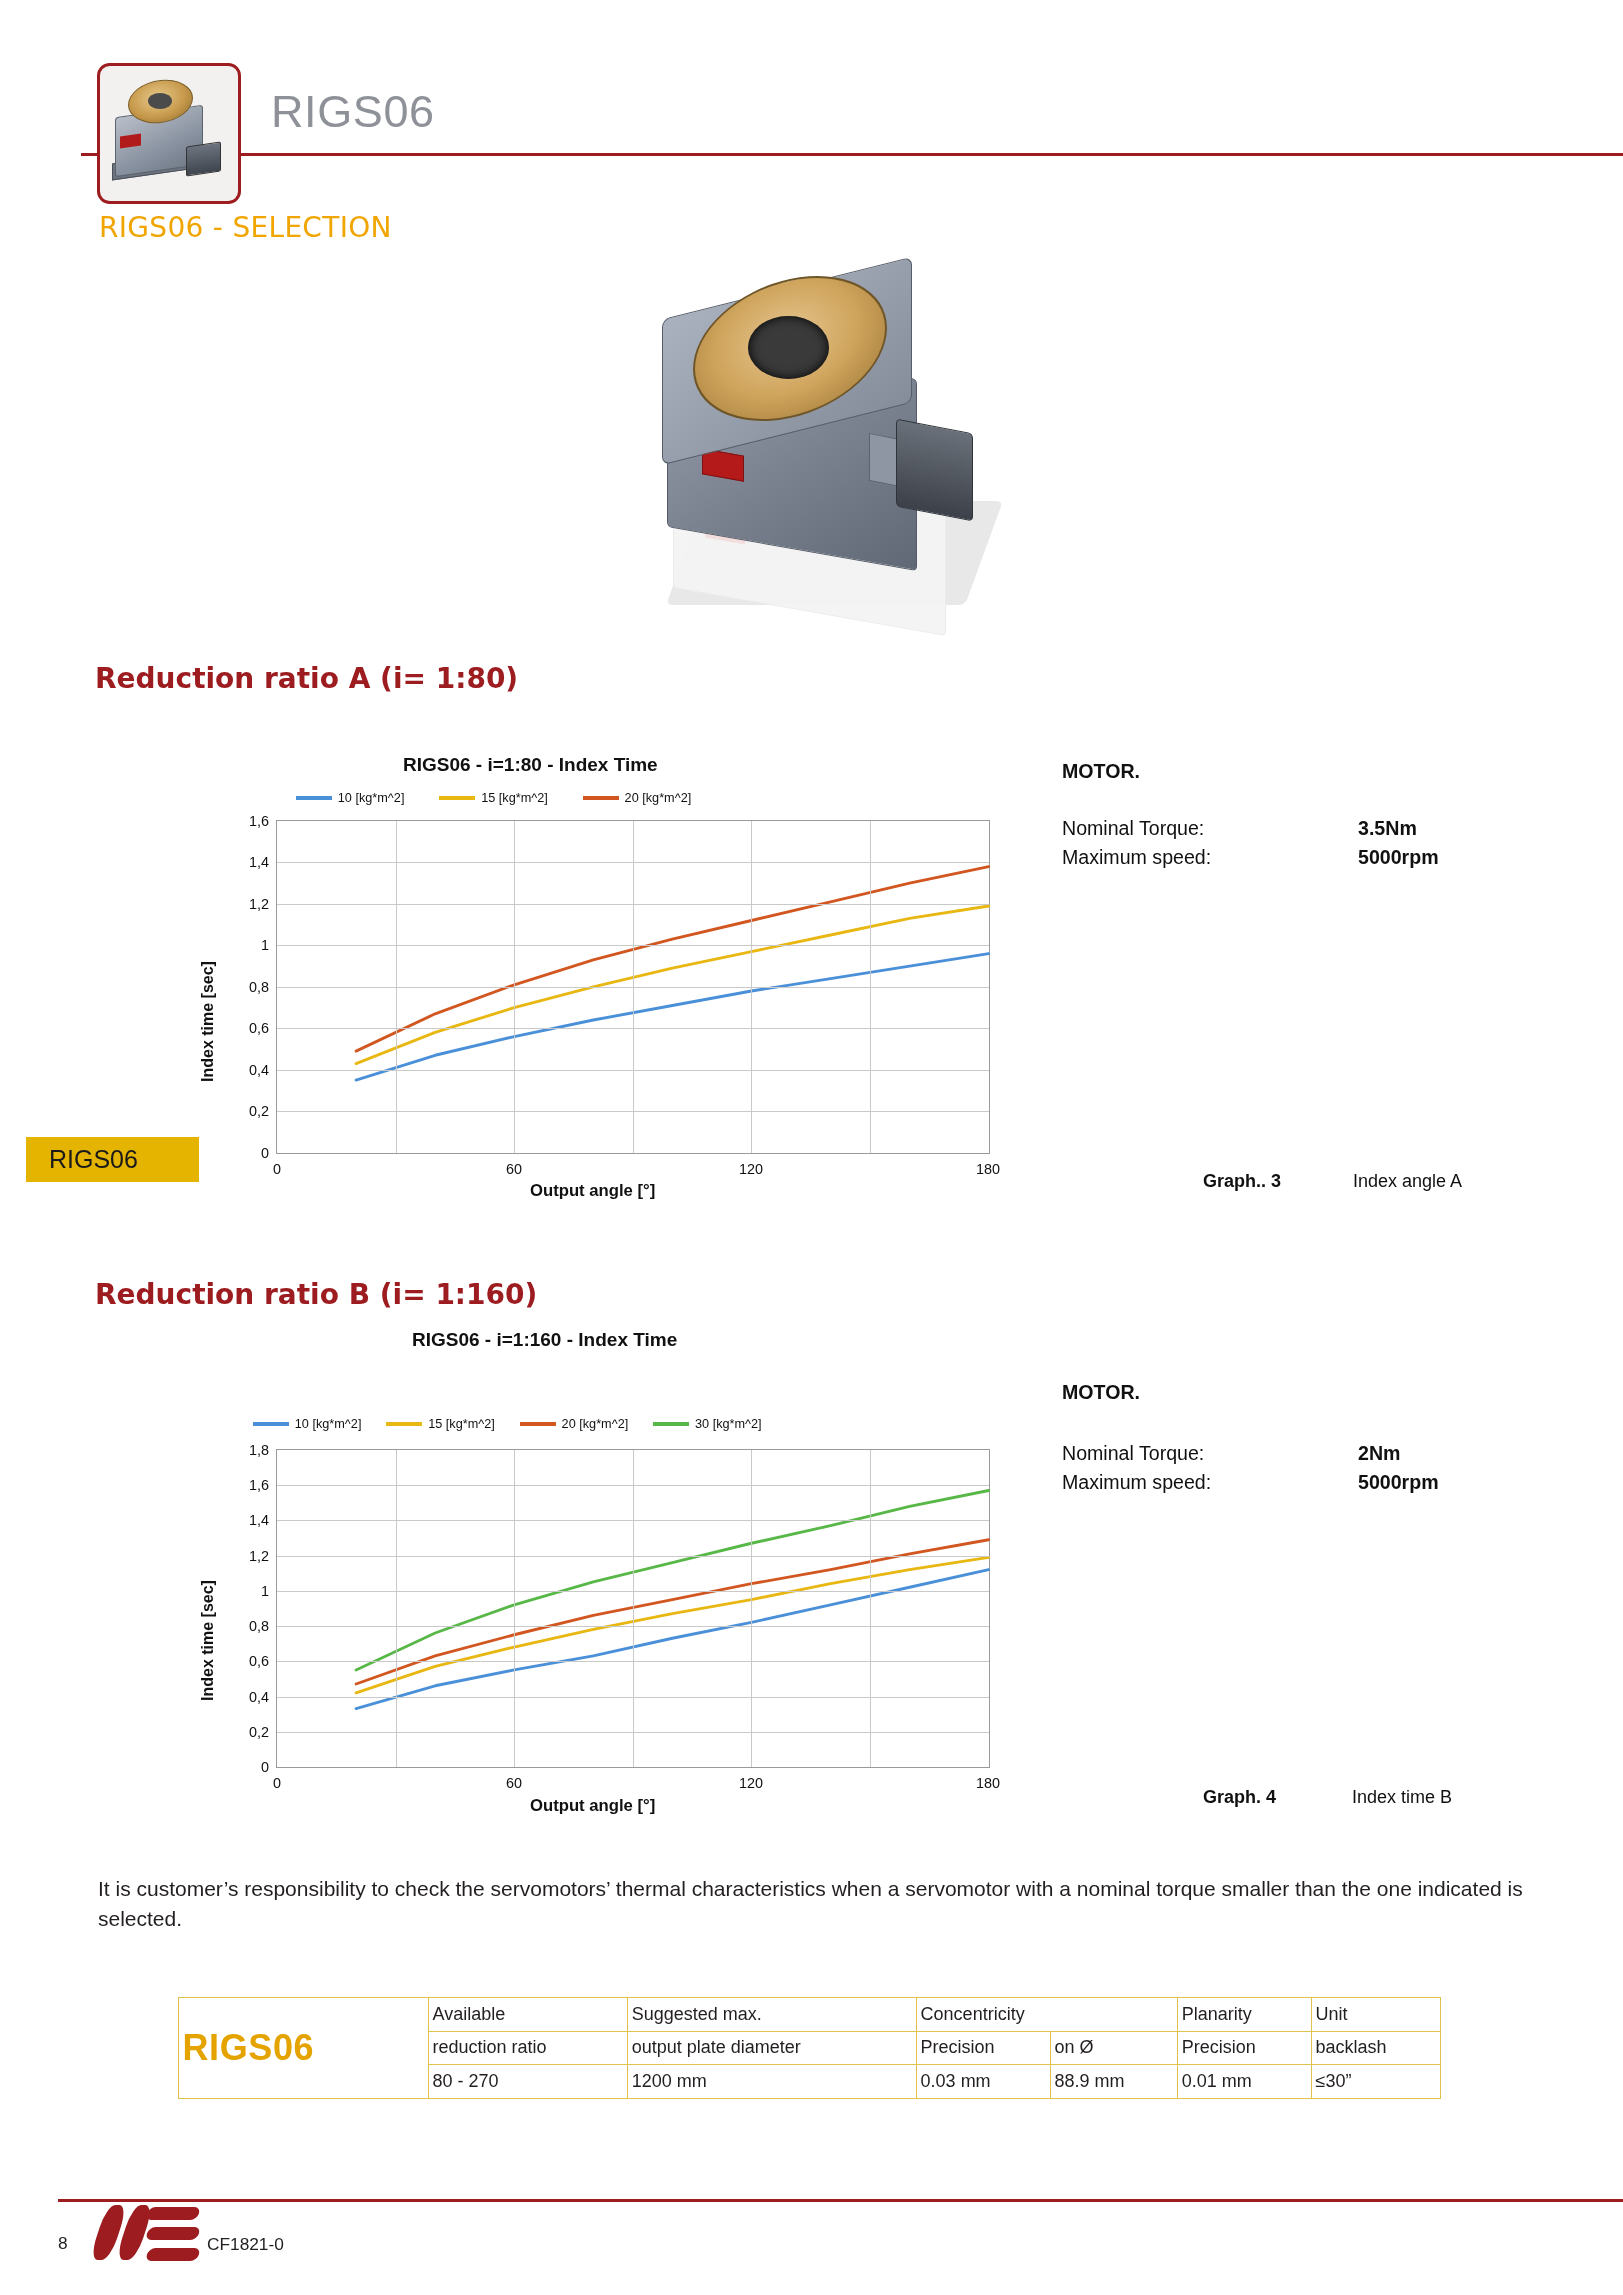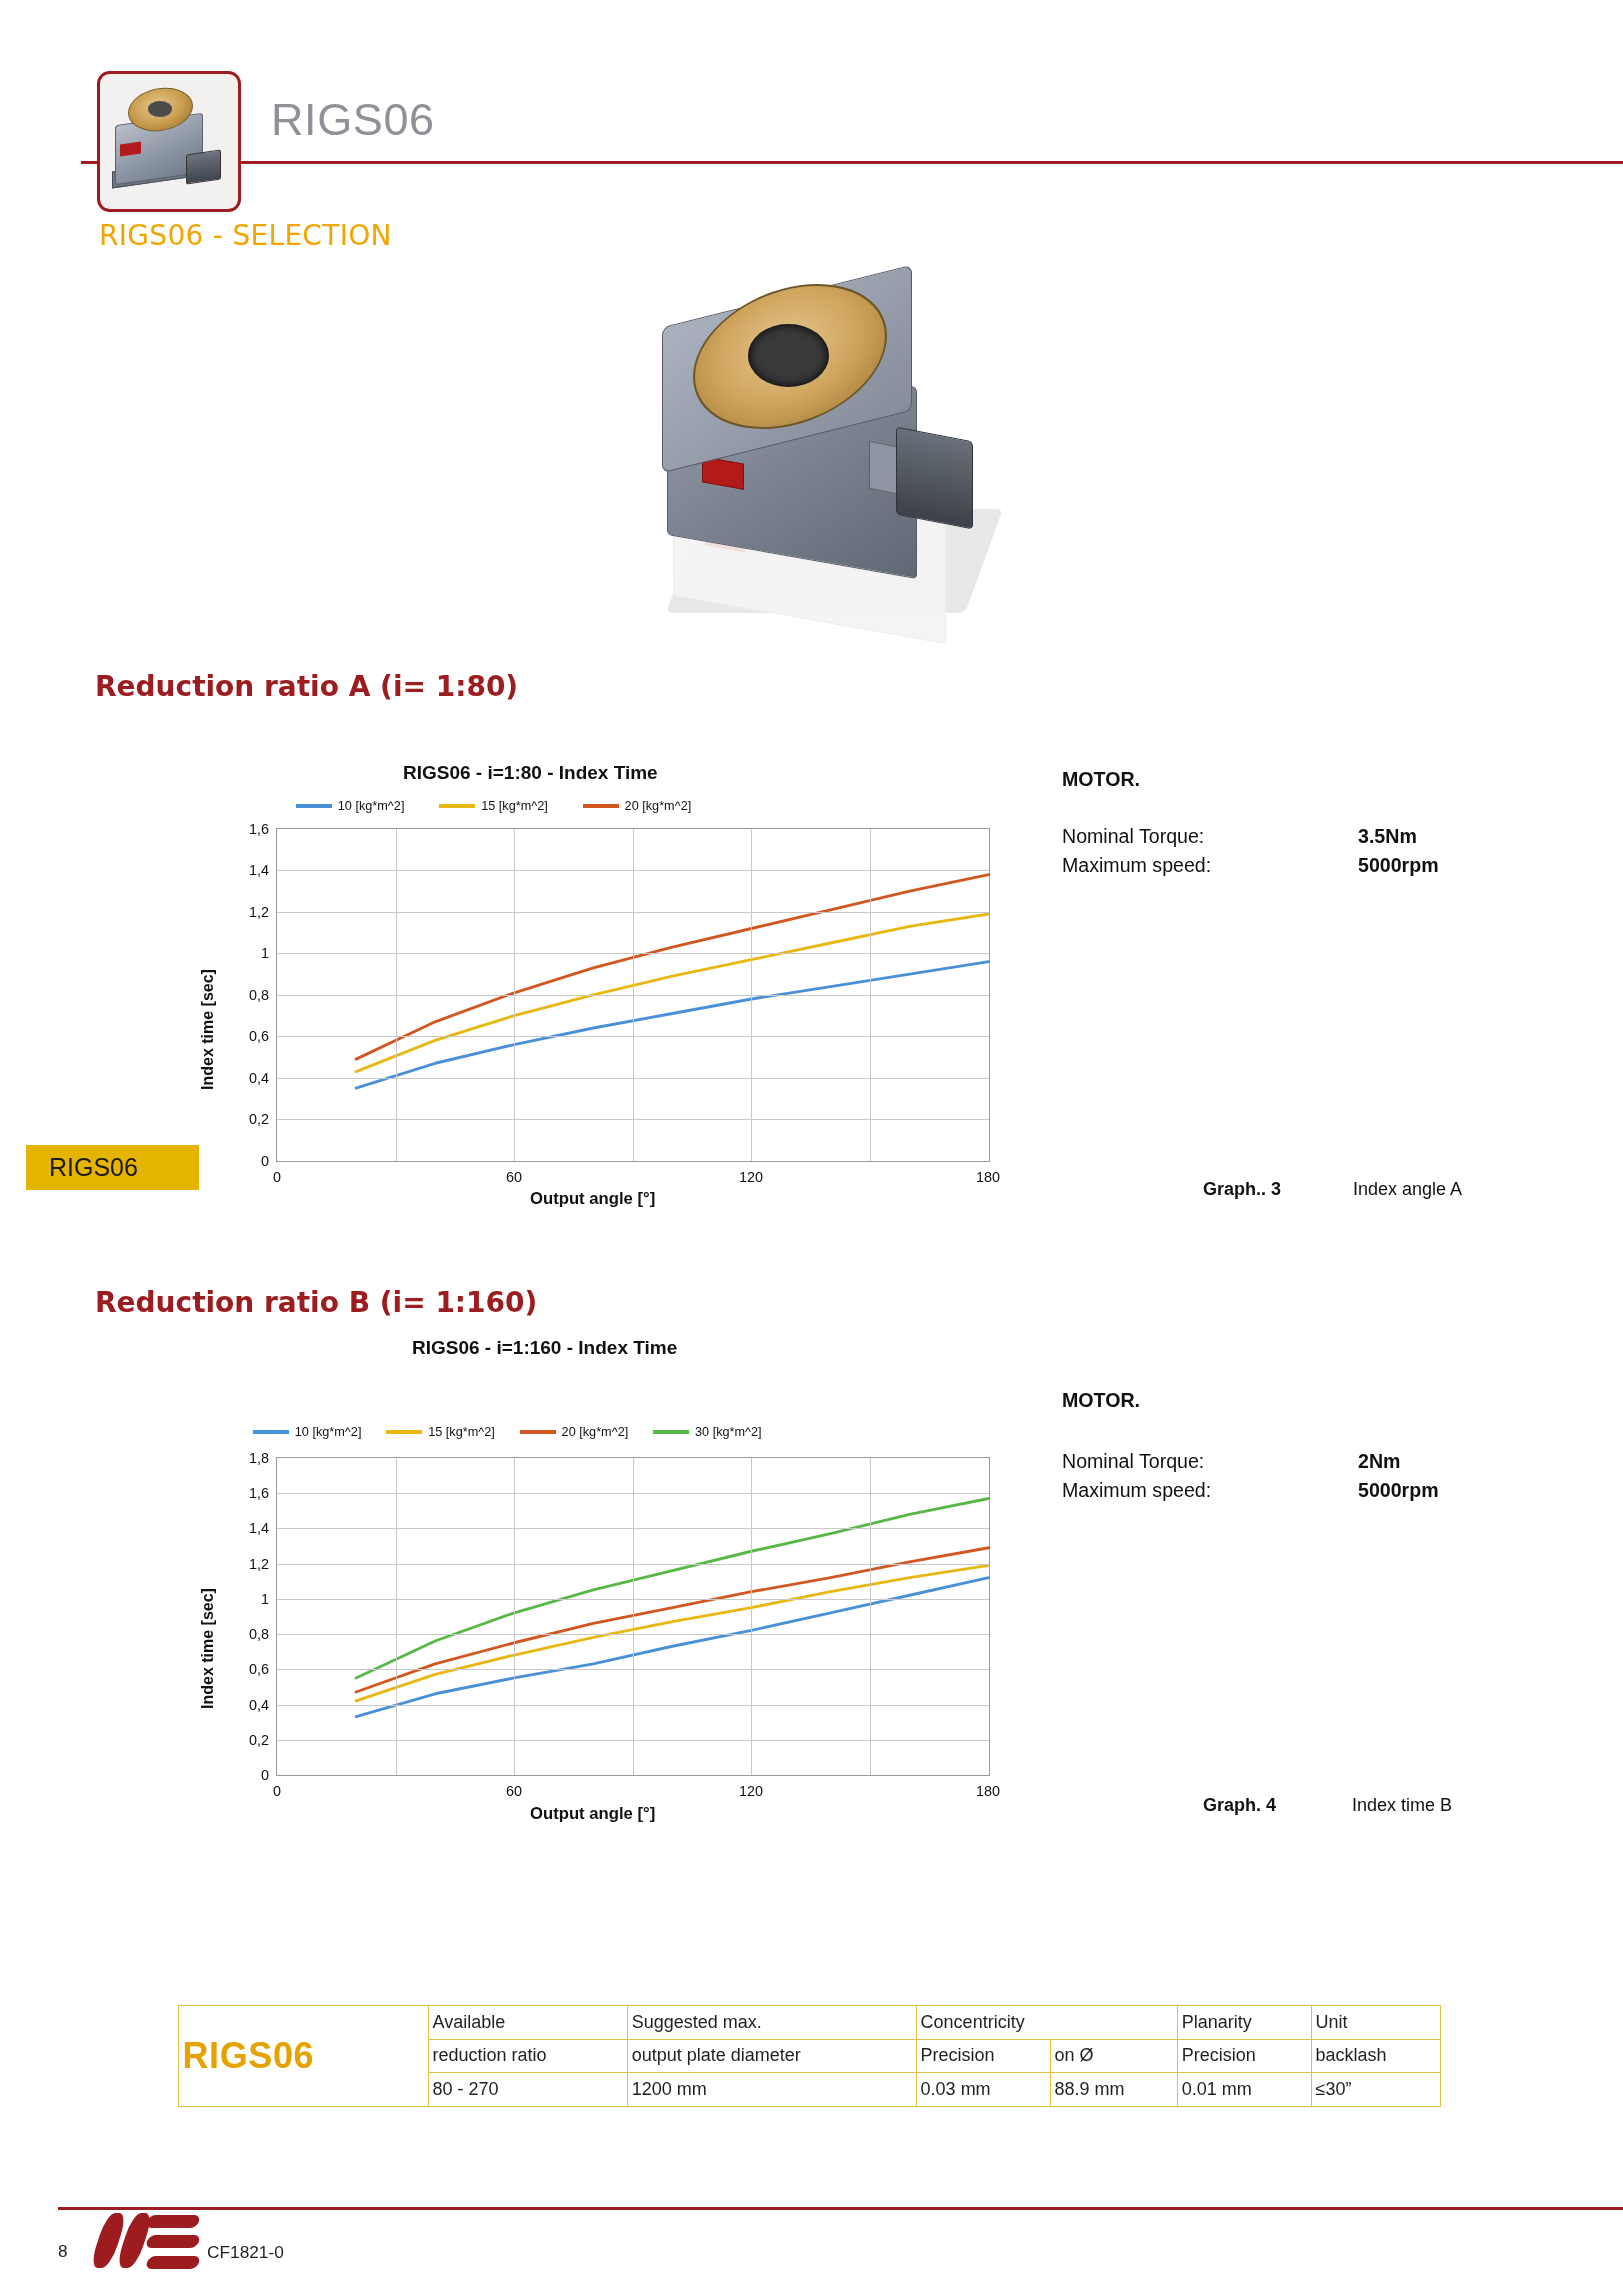--- a/index.html
+++ b/index.html
@@ -5,21 +5,21 @@
   html, body { margin:0; padding:0; }
   body {
     width: 1623px;
     height: 2295px;
     background: #ffffff;
     font-family: "DejaVu Sans", sans-serif;
     color: #231f20;
     position: relative;
     overflow: hidden;
   }
-  .page { position:absolute; inset:0;margin-top:8px; }
+  .page { position:absolute; inset:0; }
 
   
   .header-rule {
     position:absolute; left:81px; top:153px; width:1543px; height:2.9px;
     background:#9d1c20;
   }
   .logo-box {
     position:absolute; left:97px; top:63px; width:138px; height:135px;
     border:3.5px solid #9d1c20; border-radius:12.7px; background:#f2f1ef;
     overflow:hidden;
@@ -412,20 +412,21 @@
 
   <div class="motor-head" style="left:1062px; top:1381px;">MOTOR.</div>
   <div class="motor-row" style="left:1062px; top:1442px;">Nominal Torque:</div>
   <div class="motor-val" style="left:1358px; top:1442px;">2Nm</div>
   <div class="motor-row" style="left:1062px; top:1471px;">Maximum speed:</div>
   <div class="motor-val" style="left:1358px; top:1471px;">5000rpm</div>
 
   <div class="graph-caption" style="left:1203px; top:1787px; font-weight:bold;">Graph. 4</div>
   <div class="graph-caption" style="left:1352px; top:1787px;">Index time B</div>
 
+  <div class="note">It is customer’s responsibility to check the servomotors’ thermal characteristics when a servomotor with a nominal torque smaller than the one indicated is selected.</div>
 
   <table class="spec-table">
     <tbody>
         <tr>
       <td class="brandcell" rowspan="3">RIGS06</td>
       <td rowspan="1">Available</td>
       <td rowspan="1">Suggested max.</td>
       <td colspan="2">Concentricity</td>
       <td rowspan="1">Planarity</td>
       <td rowspan="1">Unit</td>

